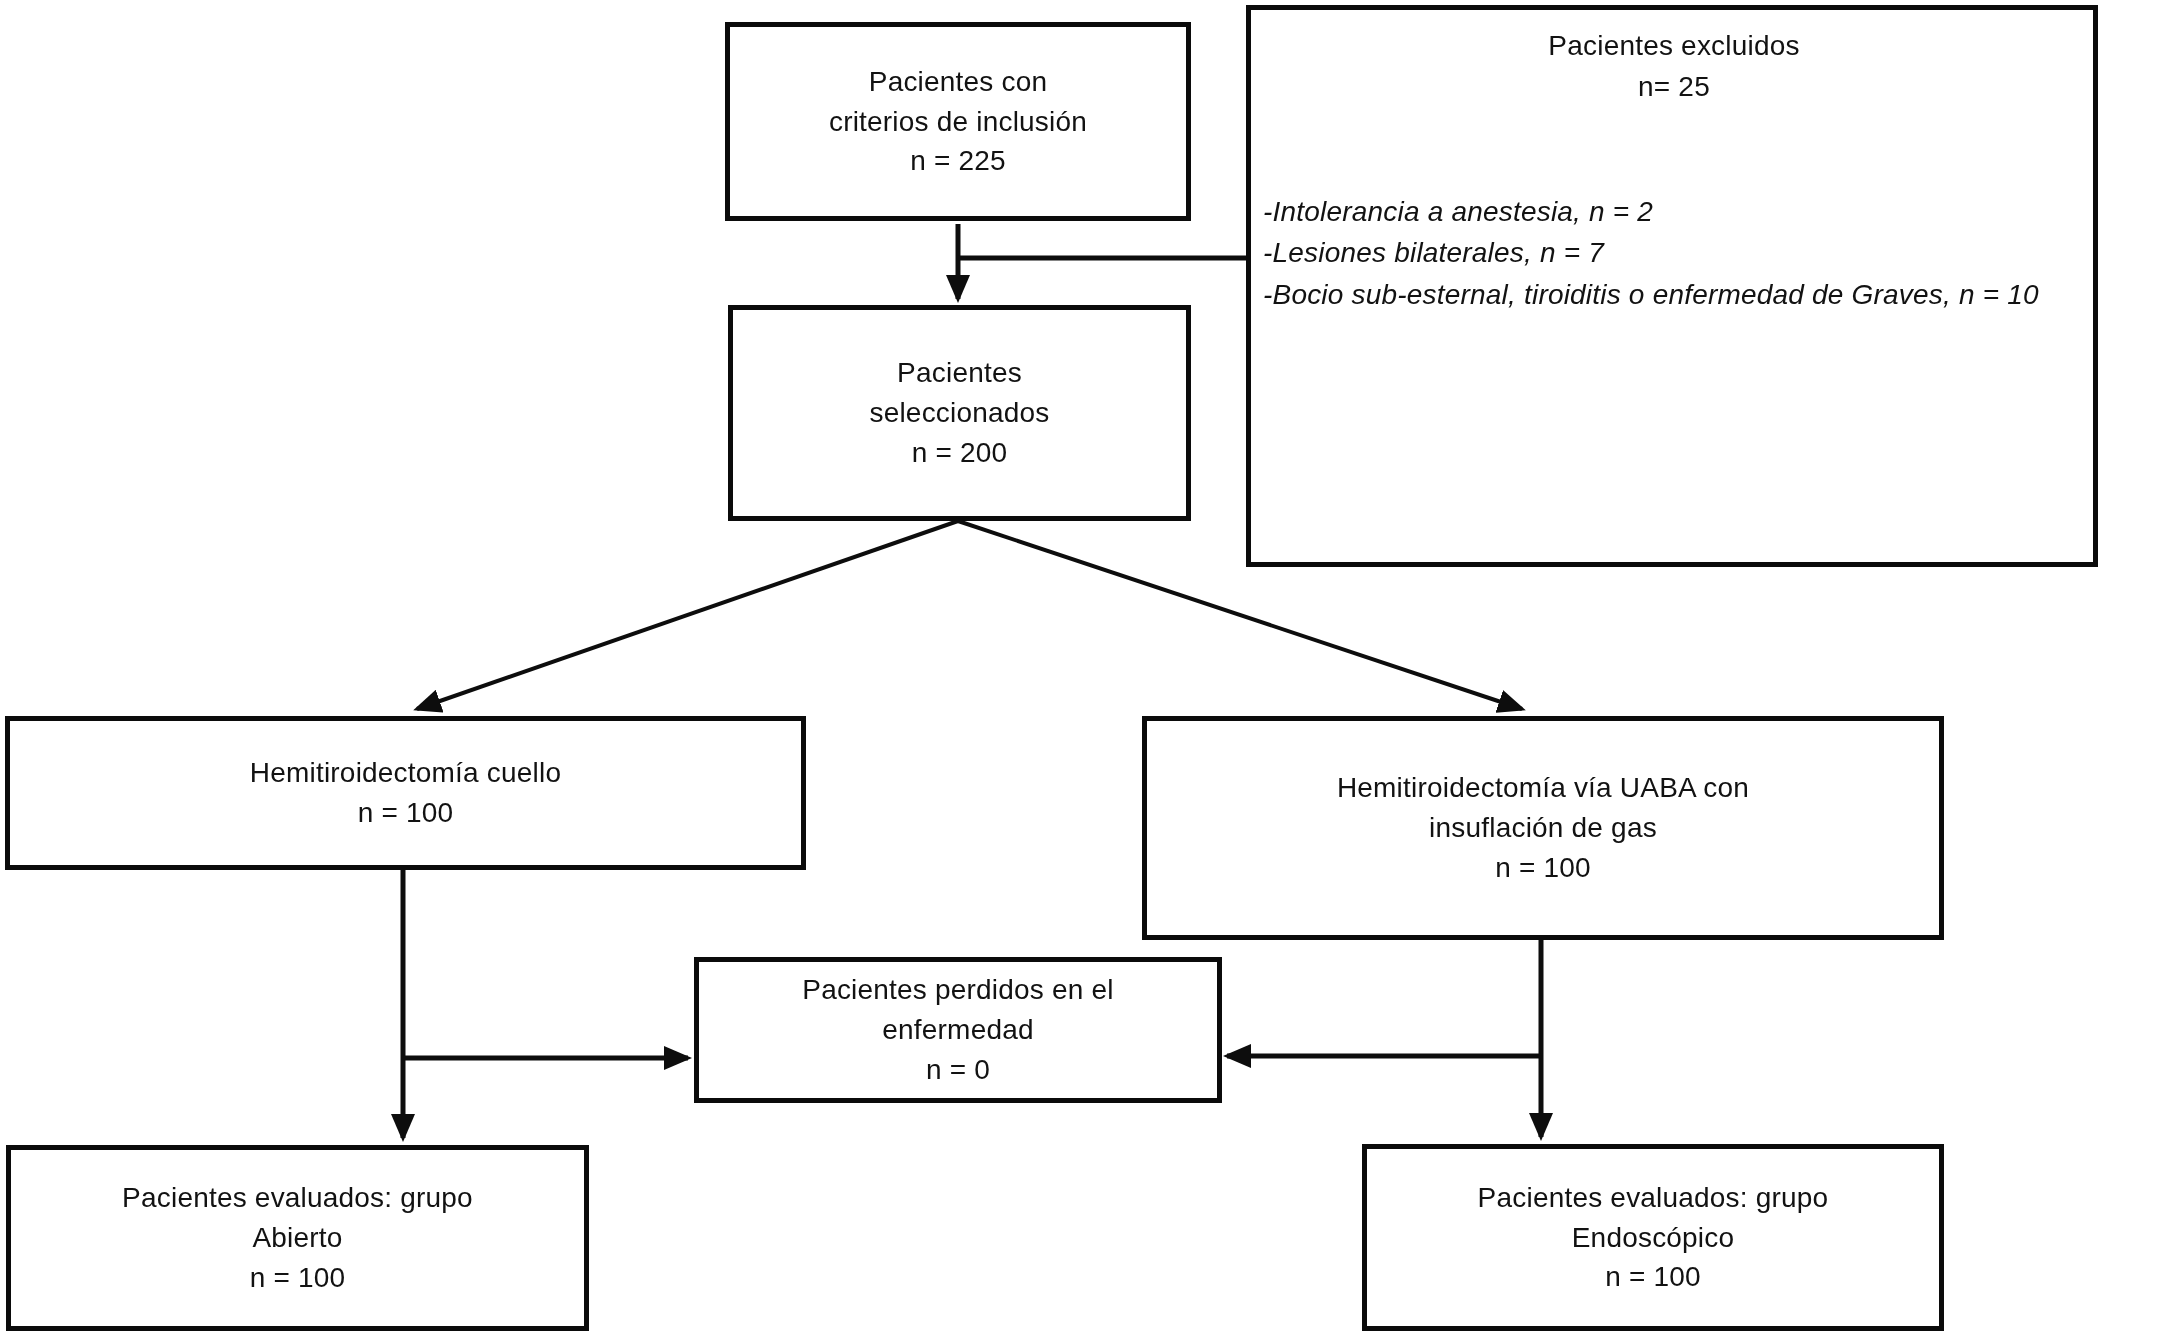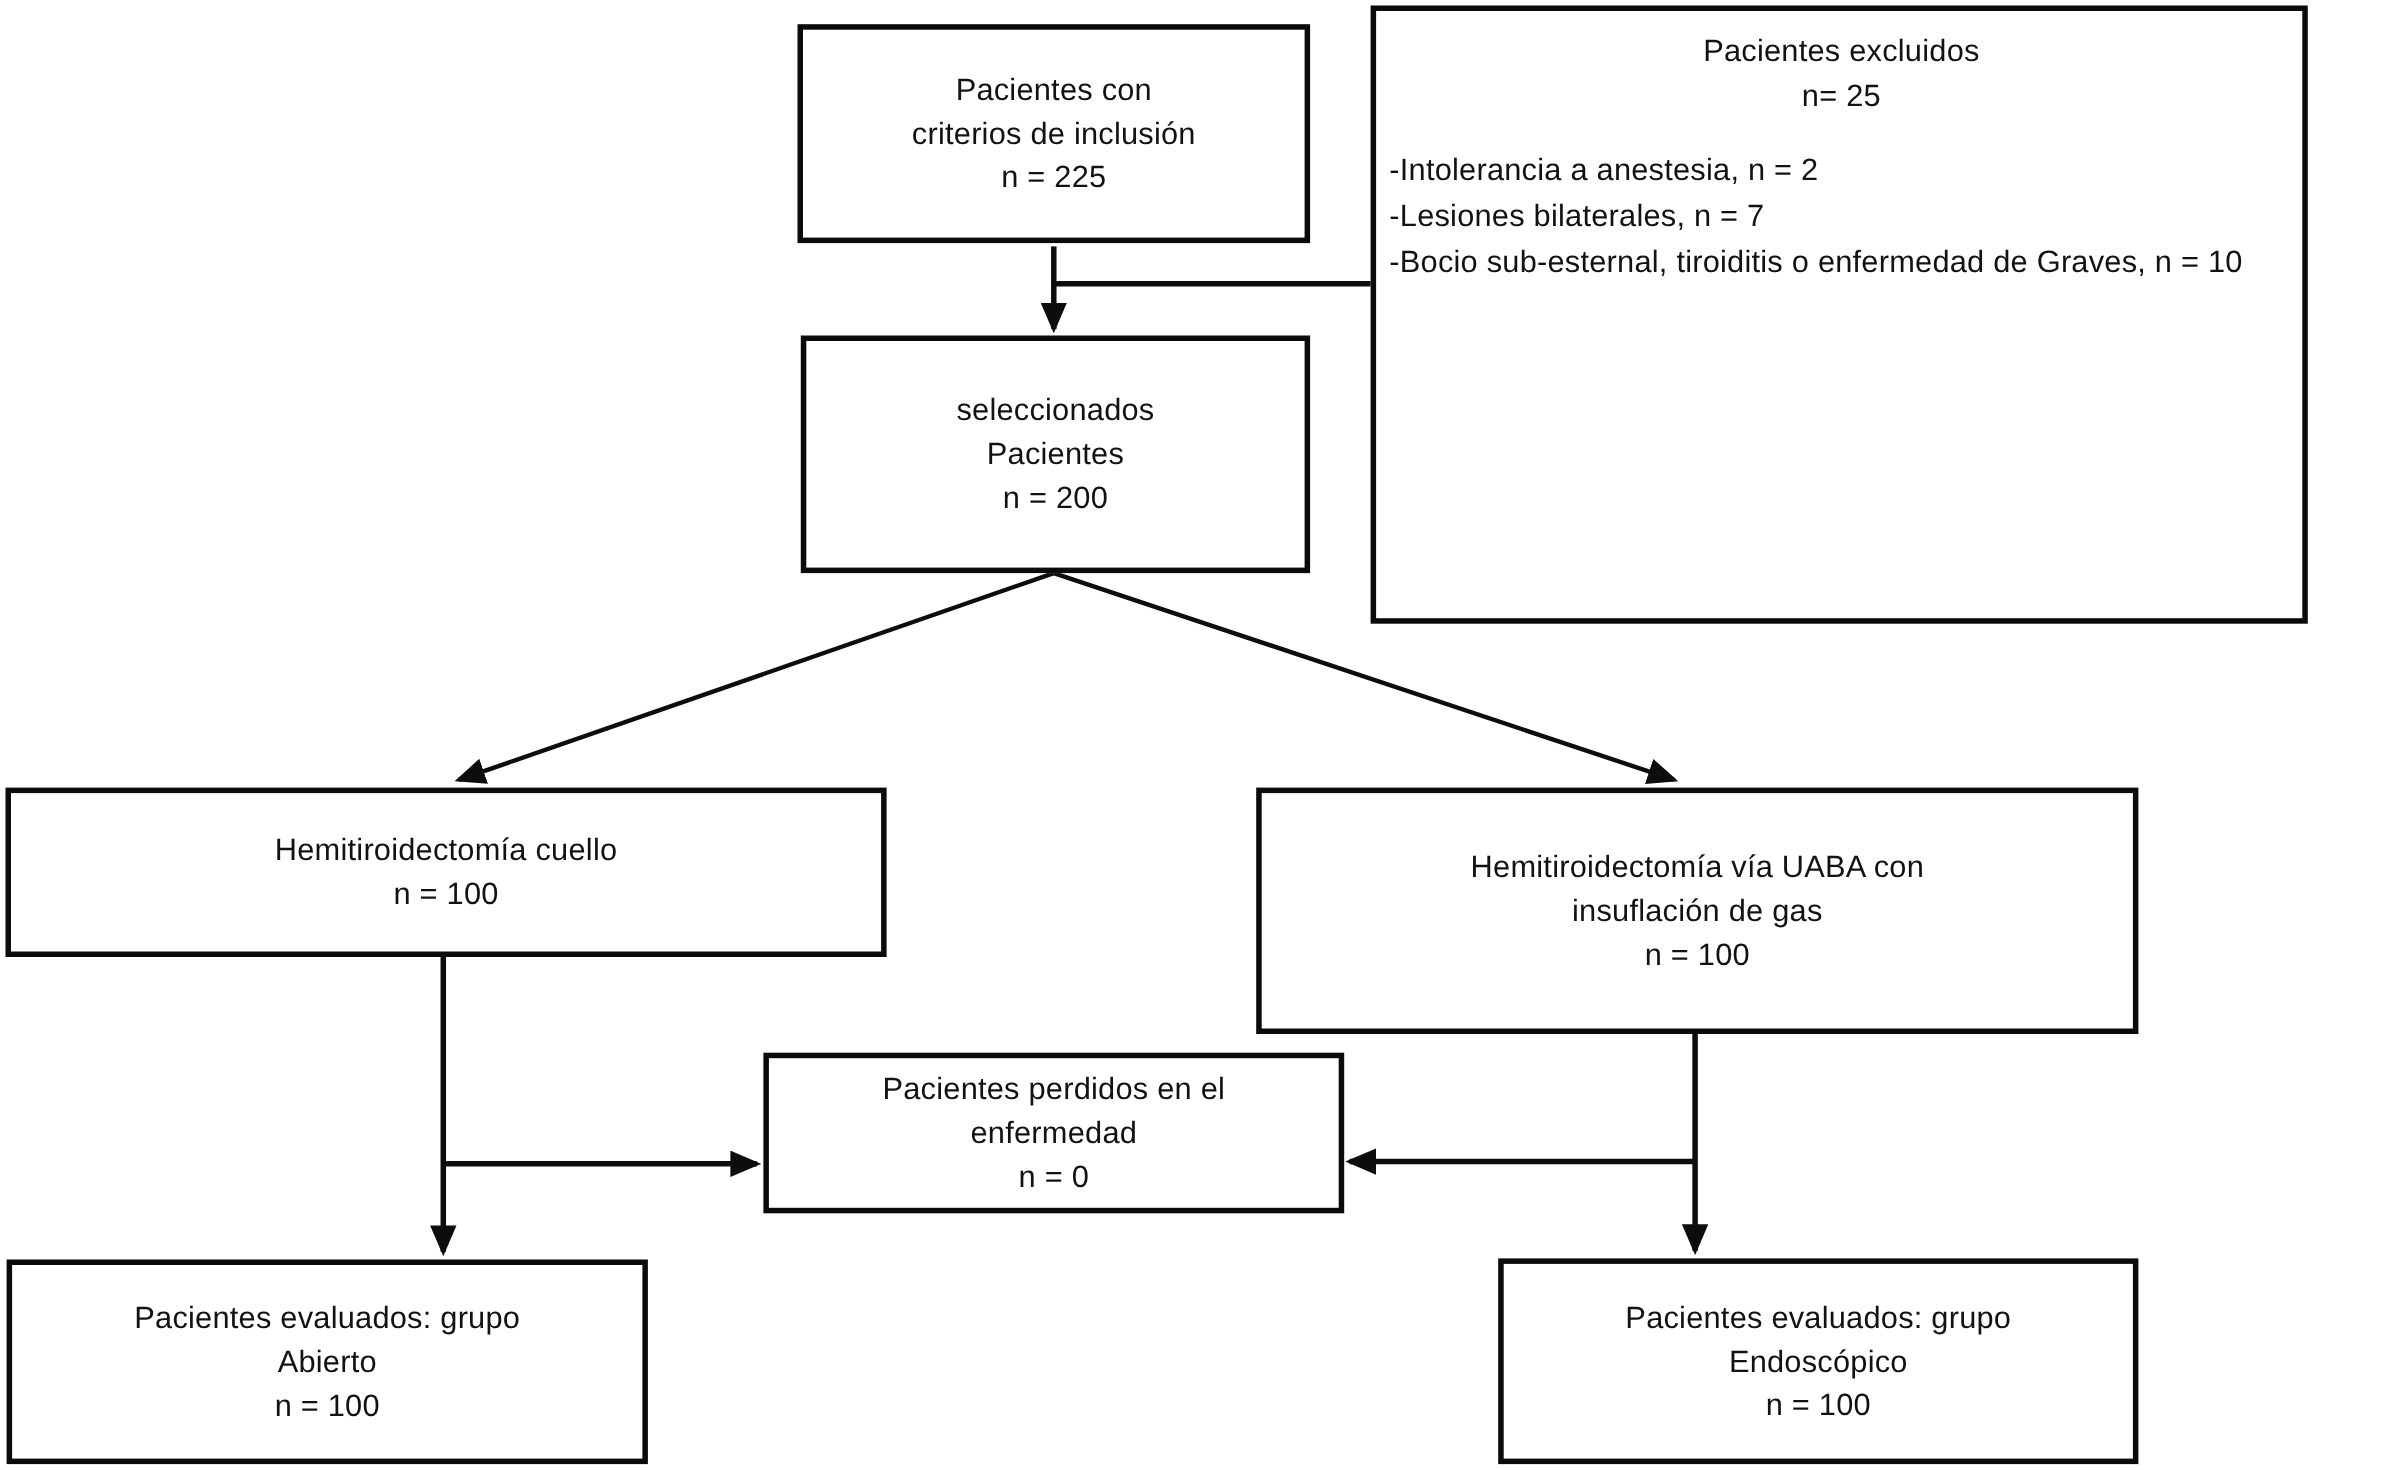--- a/index.html
+++ b/index.html
@@ -33,21 +33,21 @@
     font-weight: 400;
     letter-spacing: 0.2px;
   }
   .box--excluded {
     align-items: stretch;
     justify-content: flex-start;
     text-align: left;
     padding: 16px 8px 0 12px;
   }
   .ex-title { text-align: center; line-height: 1.45; }
-  .ex-items { margin-top: 27px; line-height: 1.47; }
+  .ex-items { margin-top: 84px; line-height: 1.47; font-style: italic; }
   .ln { width: 100%; }
 </style>
 </head>
 <body>
 
 <div class="canvas">
 
   <svg class="edges" viewBox="0 0 2175 1336" xmlns="http://www.w3.org/2000/svg">
     <defs>
       <marker id="ah" viewBox="0 0 28 24" refX="24" refY="12" markerWidth="28" markerHeight="24" markerUnits="userSpaceOnUse" orient="auto-start-reverse">
@@ -77,22 +77,22 @@
       <div class="ln">n= 25</div>
     </div>
     <div class="ex-items">
       <div>-Intolerancia a anestesia, n = 2</div>
       <div>-Lesiones bilaterales, n = 7</div>
       <div>-Bocio sub-esternal, tiroiditis o enfermedad de Graves, n = 10</div>
     </div>
   </div>
 
   <div class="box" style="left:728px; top:305px; width:463px; height:216px;">
+    <div class="ln">Pacientes</div>
     <div class="ln">seleccionados</div>
-    <div class="ln">Pacientes</div>
     <div class="ln">n = 200</div>
   </div>
 
   <div class="box" style="left:5px; top:716px; width:801px; height:154px;">
     <div class="ln">Hemitiroidectomía cuello</div>
     <div class="ln">n = 100</div>
   </div>
 
   <div class="box" style="left:1142px; top:716px; width:802px; height:224px;">
     <div class="ln">Hemitiroidectomía vía UABA con</div>

